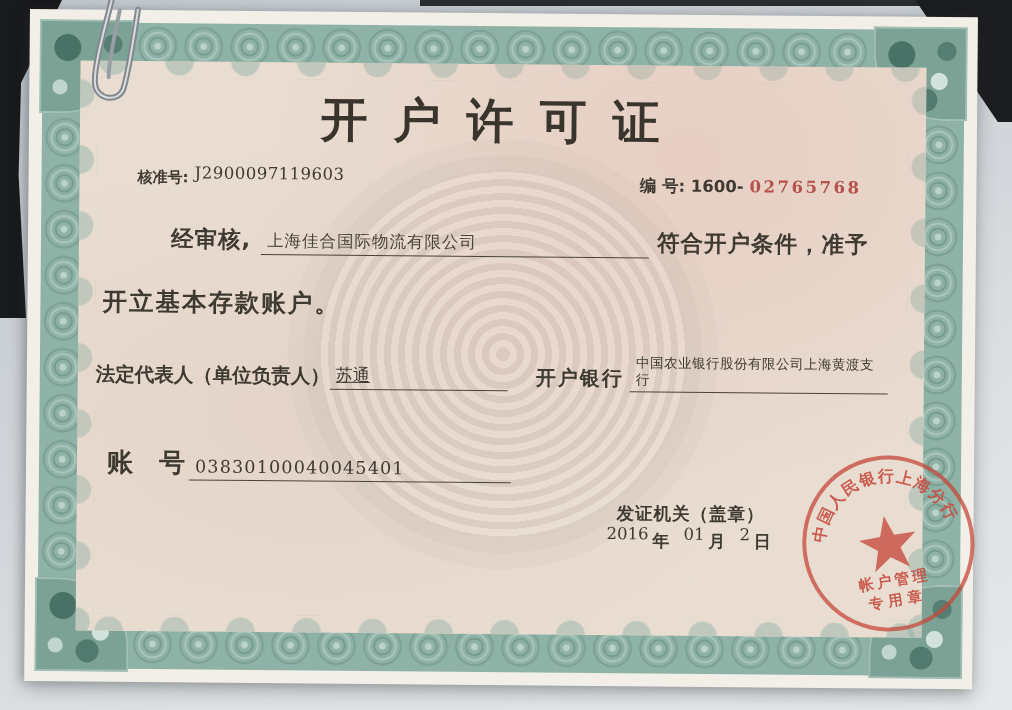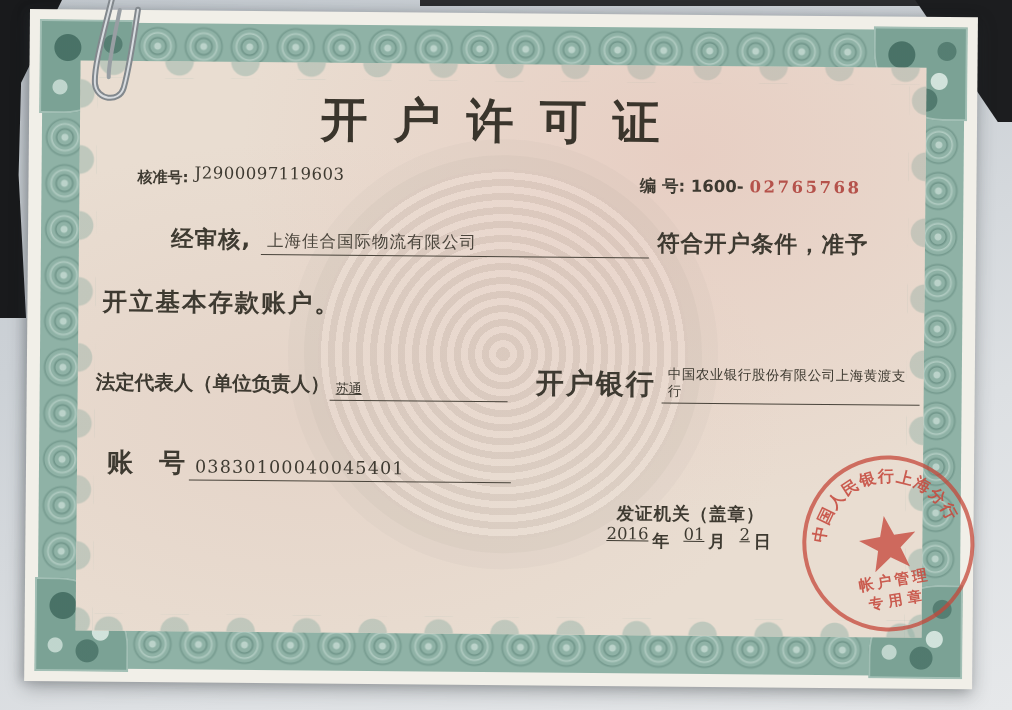--- a/index.html
+++ b/index.html
@@ -91,34 +91,34 @@
   .b-big { font-size:22.5px; font-weight:bold; letter-spacing:1px; }
   .fill-line { display:inline-block; border-bottom:1.6px solid #49443b; position:relative; vertical-align:bottom; }
   .fill-line .fv { position:absolute; left:6px; bottom:2px; white-space:nowrap; }
   .company-line { width:388px; height:30px; margin:0 8px 0 10px; }
   .company-line .fv { font-size:16.5px; letter-spacing:1px; color:#4a453c; }
   .body-line2 { position:absolute; left:24px; top:224px; font-size:24.5px; font-weight:bold; letter-spacing:2px; }
 
   .rep-row { position:absolute; left:18px; top:300px; white-space:nowrap; }
   .rep-label { font-size:19.5px; font-weight:bold; }
   .rep-line { width:178px; height:26px; }
-  .rep-line .fv { font-size:13px;text-decoration:underline; }
-  .bank-label { font-size:28px; font-weight:bold; margin-left:28px; letter-spacing:2px; }
+  .rep-line .fv { font-size:17px;text-decoration:underline; }
+  .bank-label { font-size:20px; font-weight:bold; margin-left:28px; letter-spacing:2px; }
   .bank-line { width:258px; height:26px; margin-left:6px; }
   .bank-line .fv { font-size:13.5px; line-height:1.3; white-space:normal; width:250px; letter-spacing:.5px; }
 
   .acct-row { position:absolute; left:30px; top:384px; white-space:nowrap; }
   .acct-label { font-size:26px; font-weight:bold; }
   .acct-line { width:322px; height:28px; margin-left:4px; }
   .acct-line .fv { font-family:"DejaVu Serif","Liberation Serif",serif; font-size:17.5px; letter-spacing:1.2px; bottom:3px; }
 
   .issue-block { position:absolute; left:540px; top:436px; width:260px; }
   .issue-label { font-size:17.5px; font-weight:bold; letter-spacing:1px; }
   .date-line { margin-top:4px; margin-left:-14px; }
-  .dnum { font-family:"DejaVu Serif","Liberation Serif",serif; font-size:16.5px; position:relative; top:-7px; margin:0 4px;text-decoration:underline; }
+  .dnum { font-family:"DejaVu Serif","Liberation Serif",serif; font-size:16.5px; position:relative; top:-7px; margin:0 4px; }
   .dunit { font-size:17px; font-weight:bold; margin-right:10px; }
 
   
   .stamp {
     position:absolute; left:726px; top:388px; width:172px; height:176px;
     transform:rotate(-10deg); opacity:.88;
   }
   .stamp-ring {
     position:absolute; inset:0; border-radius:50%;
     border:4.5px solid rgba(198,72,58,.85);

